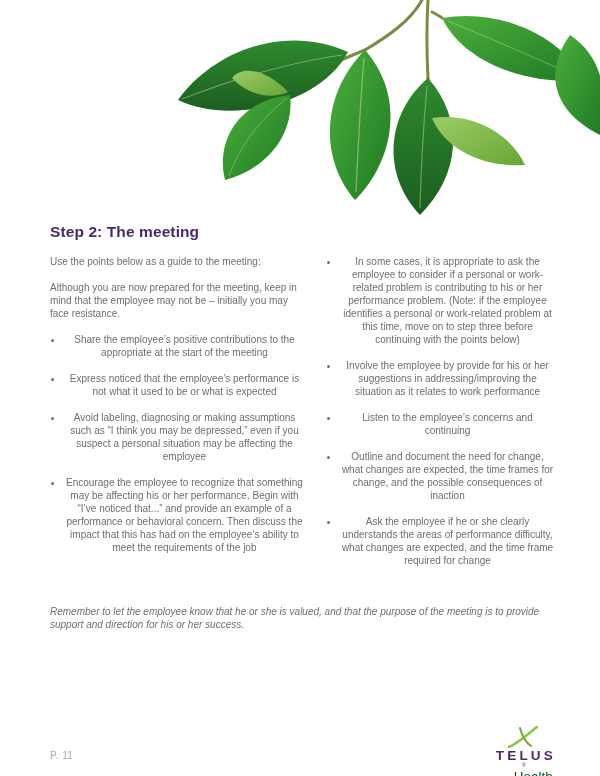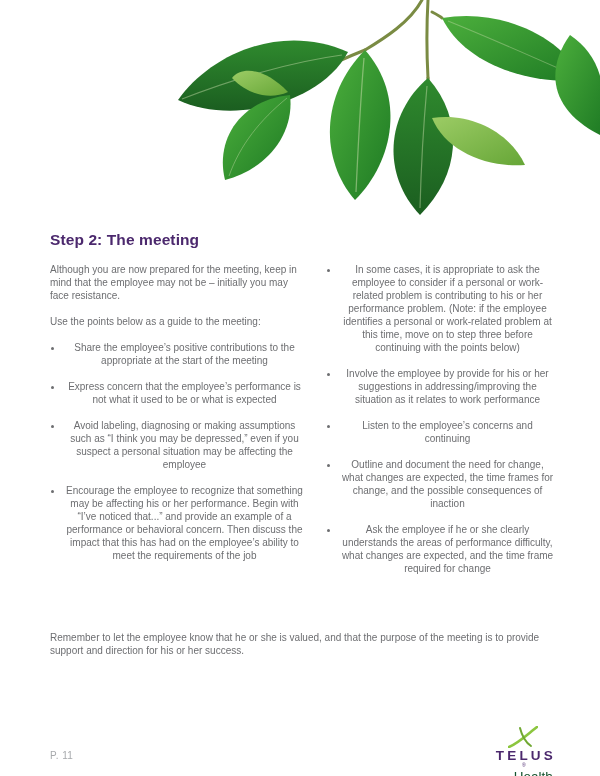--- a/index.html
+++ b/index.html
@@ -9,36 +9,36 @@
     -webkit-font-smoothing:antialiased;
   }
   .page { position:relative; width:600px; height:776px; background:#ffffff; overflow:hidden; }
 
   .leaf-art { position:absolute; top:0; left:170px; width:430px; height:220px; }
   .leaf-art svg { display:block; width:100%; height:100%; }
 
   .content { position:absolute; top:223px; left:50px; width:505px; }
   h1.title {
     font-size:15.5px; font-weight:bold; color:#4b286d;
-    margin:8px 0 14px 0; letter-spacing:0.1px;
+    margin:0 0 14px 0; letter-spacing:0.1px;
   }
   .columns { display:flex; gap:21px; }
   .col-left  { width:255px; }
   .col-right { width:229px; }
 
   .content p, .content li {
     font-size:10px; line-height:13px; color:#6d6e71;
   }
   .content p { margin:0 0 13px 0; }
 
   ul.bullets { margin:0; padding:0 0 0 13px; list-style:disc;text-align:center; }
   ul.bullets li { margin:0 0 13px 0; padding-left:1px; }
   ul.bullets li::marker { color:#6d6e71; font-size:9px; }
 
-  p.closing { margin-top:43px; width:505px; }
+  p.closing { margin-top:25px; width:505px;font-style:italic; }
 
   .footer {
     position:absolute; left:50px; right:44px; top:726px;
     display:flex; justify-content:space-between; align-items:center;
   }
   .pagenum { font-size:10px; color:#a7a9ac; letter-spacing:0.4px; }
   .logo { display:flex; align-items:center;flex-direction:column; }
   .logo .swoosh { margin-right:6px; }
   .logo .telus {
     color:#4b286d; font-weight:bold; font-size:13.5px; letter-spacing:3.2px;
@@ -93,25 +93,25 @@
       <path d="M262,118 C300,112 340,132 355,165 C315,168 275,150 262,118 Z" fill="url(#leafLight)"></path>
       <path d="M400,35 C375,70 380,110 430,135 C440,90 430,55 400,35 Z" fill="url(#leafMid)"></path>
     </svg>
   </div>
 
   <div class="content">
     <h1 class="title">Step 2: The meeting</h1>
 
     <div class="columns">
       <div class="col-left">
+        <p>Use the points below as a guide to the meeting:</p>
         <p>Although you are now prepared for the meeting, keep in mind that the employee may not be – initially you may face resistance.</p>
-        <p>Use the points below as a guide to the meeting:</p>
         <ul class="bullets">
           <li>Share the employee’s positive contributions to the appropriate at the start of the meeting</li>
-          <li>Express concern that the employee’s performance is not what it used to be or what is expected</li>
+          <li>Express noticed that the employee’s performance is not what it used to be or what is expected</li>
           <li>Avoid labeling, diagnosing or making assumptions such as “I think you may be depressed,” even if you suspect a personal situation may be affecting the employee</li>
           <li>Encourage the employee to recognize that something may be affecting his or her performance. Begin with “I’ve noticed that...” and provide an example of a performance or behavioral concern. Then discuss the impact that this has had on the employee’s ability to meet the requirements of the job</li>
         </ul>
       </div>
       <div class="col-right">
         <ul class="bullets">
           <li>In some cases, it is appropriate to ask the employee to consider if a personal or work-related problem is contributing to his or her performance problem. (Note: if the employee identifies a personal or work-related problem at this time, move on to step three before continuing with the points below)</li>
           <li>Involve the employee by provide for his or her suggestions in addressing/improving the situation as it relates to work performance</li>
           <li>Listen to the employee’s concerns and continuing</li>
           <li>Outline and document the need for change, what changes are expected, the time frames for change, and the possible consequences of inaction</li>

